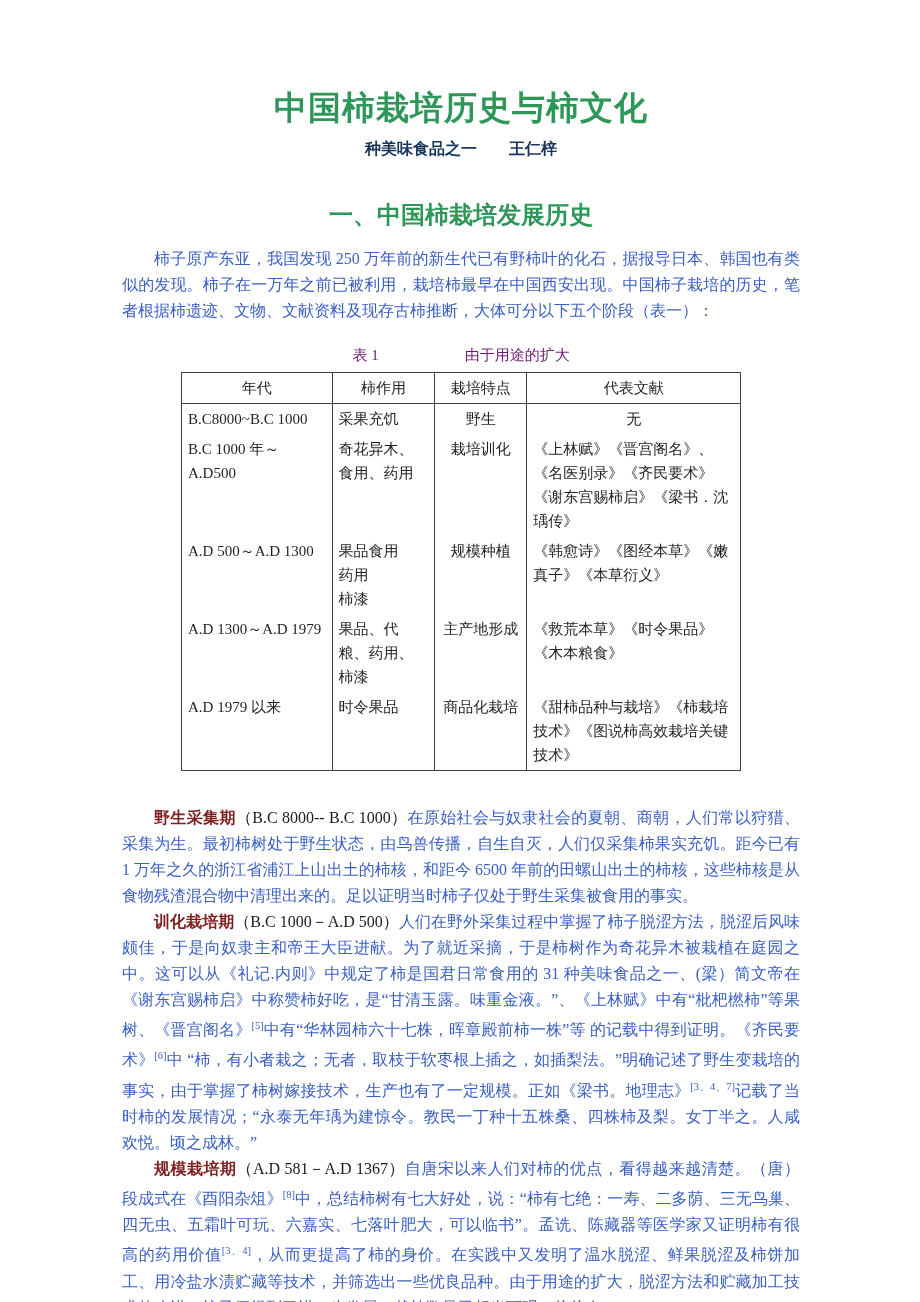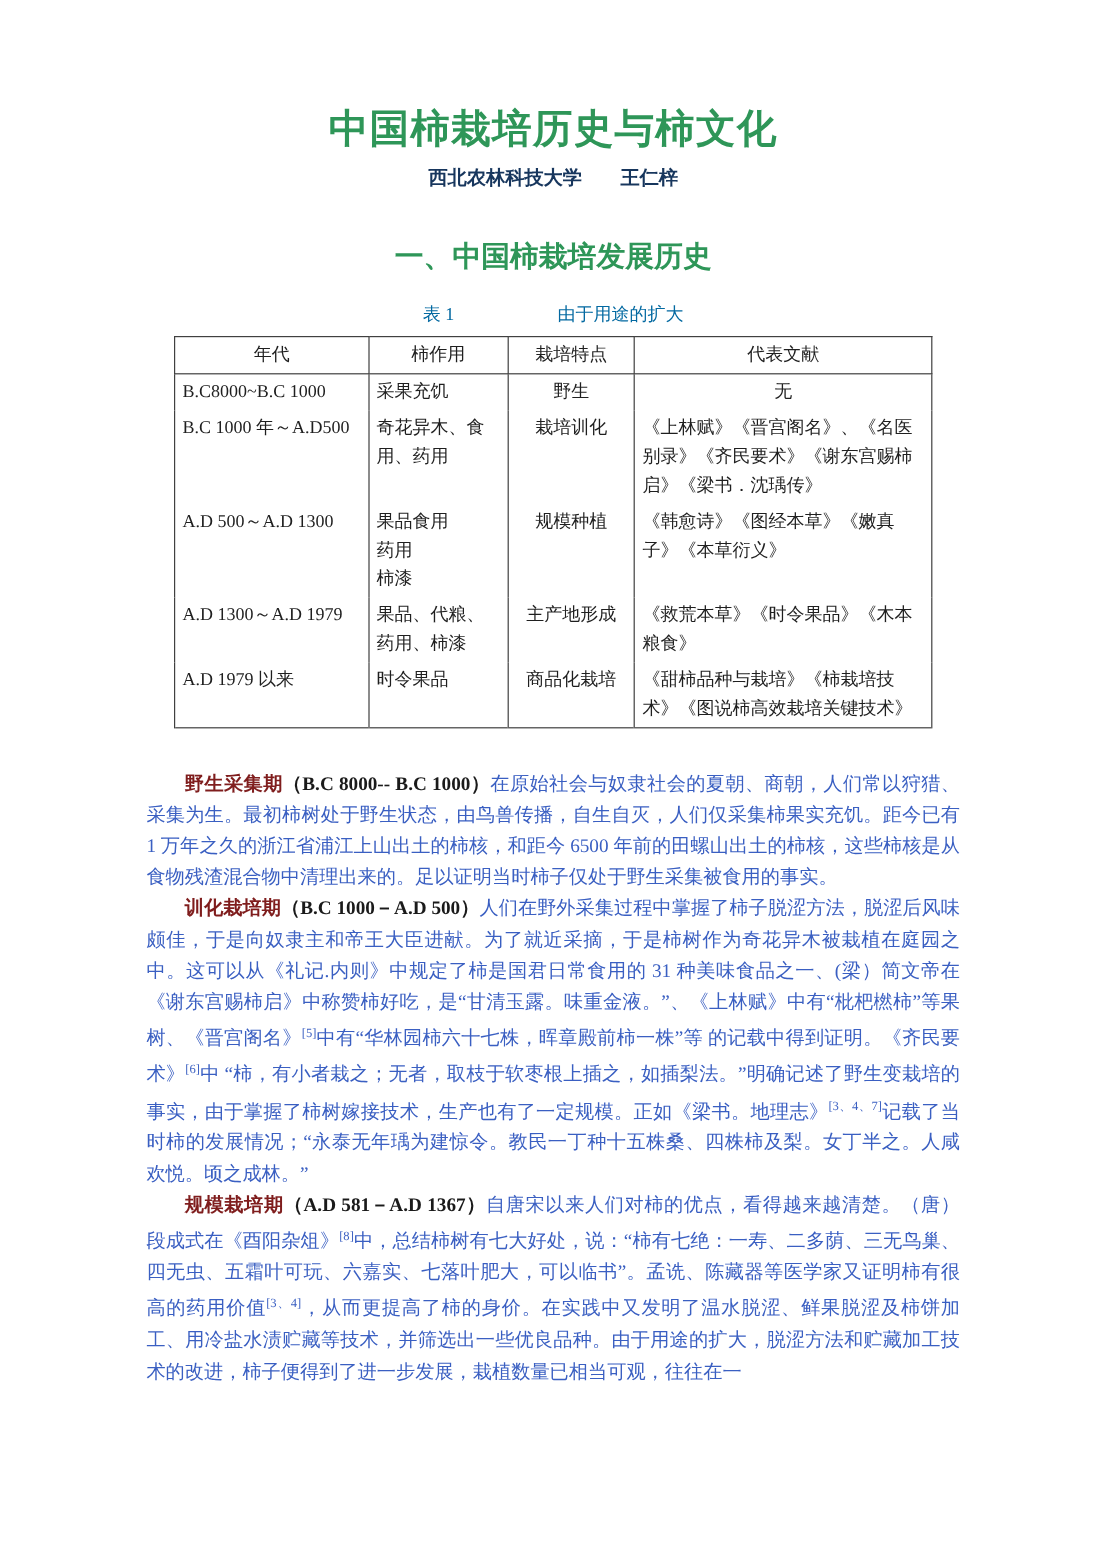--- a/index.html
+++ b/index.html
@@ -44,26 +44,26 @@
     color:#3a5fc2;
     text-align:justify;
     text-indent:2em;
   }
   .table-caption {
     margin-top:20px;
     display:flex;
     justify-content:center;
     gap:86px;
     font-size:15px;
-    color:#0369a1;
+    color:#701a75;
     line-height:22px;
   }
   table.history {
     margin:6px auto 0 auto;
-    width:632px;
+    width:560px;
     border-collapse:collapse;
     font-size:15px;
     color:#1f1f1f;
     border:1px solid #404040;
   }
   table.history th {
     border:1px solid #404040;
     font-weight:normal;
     text-align:center;
     padding:3px 6px;
@@ -81,35 +81,36 @@
   td.col-feature { text-align:center; }
   td.col-lit   { text-align:left; }
   .body-text { margin-top:34px; }
   .hist {
     font-size:16px;
     line-height:26px;
     text-align:justify;
     text-indent:2em;
   }
   .seg-lead { color:#7f1d1d; font-weight:bold; }
-  .seg-bold { color:#1a1a1a; font-weight:bold; }
+  .seg-bold { color:#1a1a1a; font-weight:normal; }
   .seg-body { color:#3a5fc2; }
   sup.seg-sup { color:#3a5fc2; font-size:10.5px; }
 </style>
 </head>
 <body>
 
 <div class="page">
 
   <h1 class="doc-title">中国柿栽培历史与柿文化</h1>
 
-  <div class="author-line">西北农林科技大学　　王仁梓</div>
+  <div class="author-line">种美味食品之一　　王仁梓</div>
 
   <h2 class="section-heading">一、中国柿栽培发展历史</h2>
 
+  <p class="intro">柿子原产东亚，我国发现 250 万年前的新生代已有野柿叶的化石，据报导日本、韩国也有类似的发现。柿子在一万年之前已被利用，栽培柿最早在中国西安出现。中国柿子栽培的历史，笔者根据柿遗迹、文物、文献资料及现存古柿推断，大体可分以下五个阶段（表一）：</p>
 
   <div class="table-caption">
     <span>表 1</span>
     <span>由于用途的扩大</span>
   </div>
 
   <table class="history">
     <colgroup>
       <col style="width:162px">
       <col style="width:116px">

